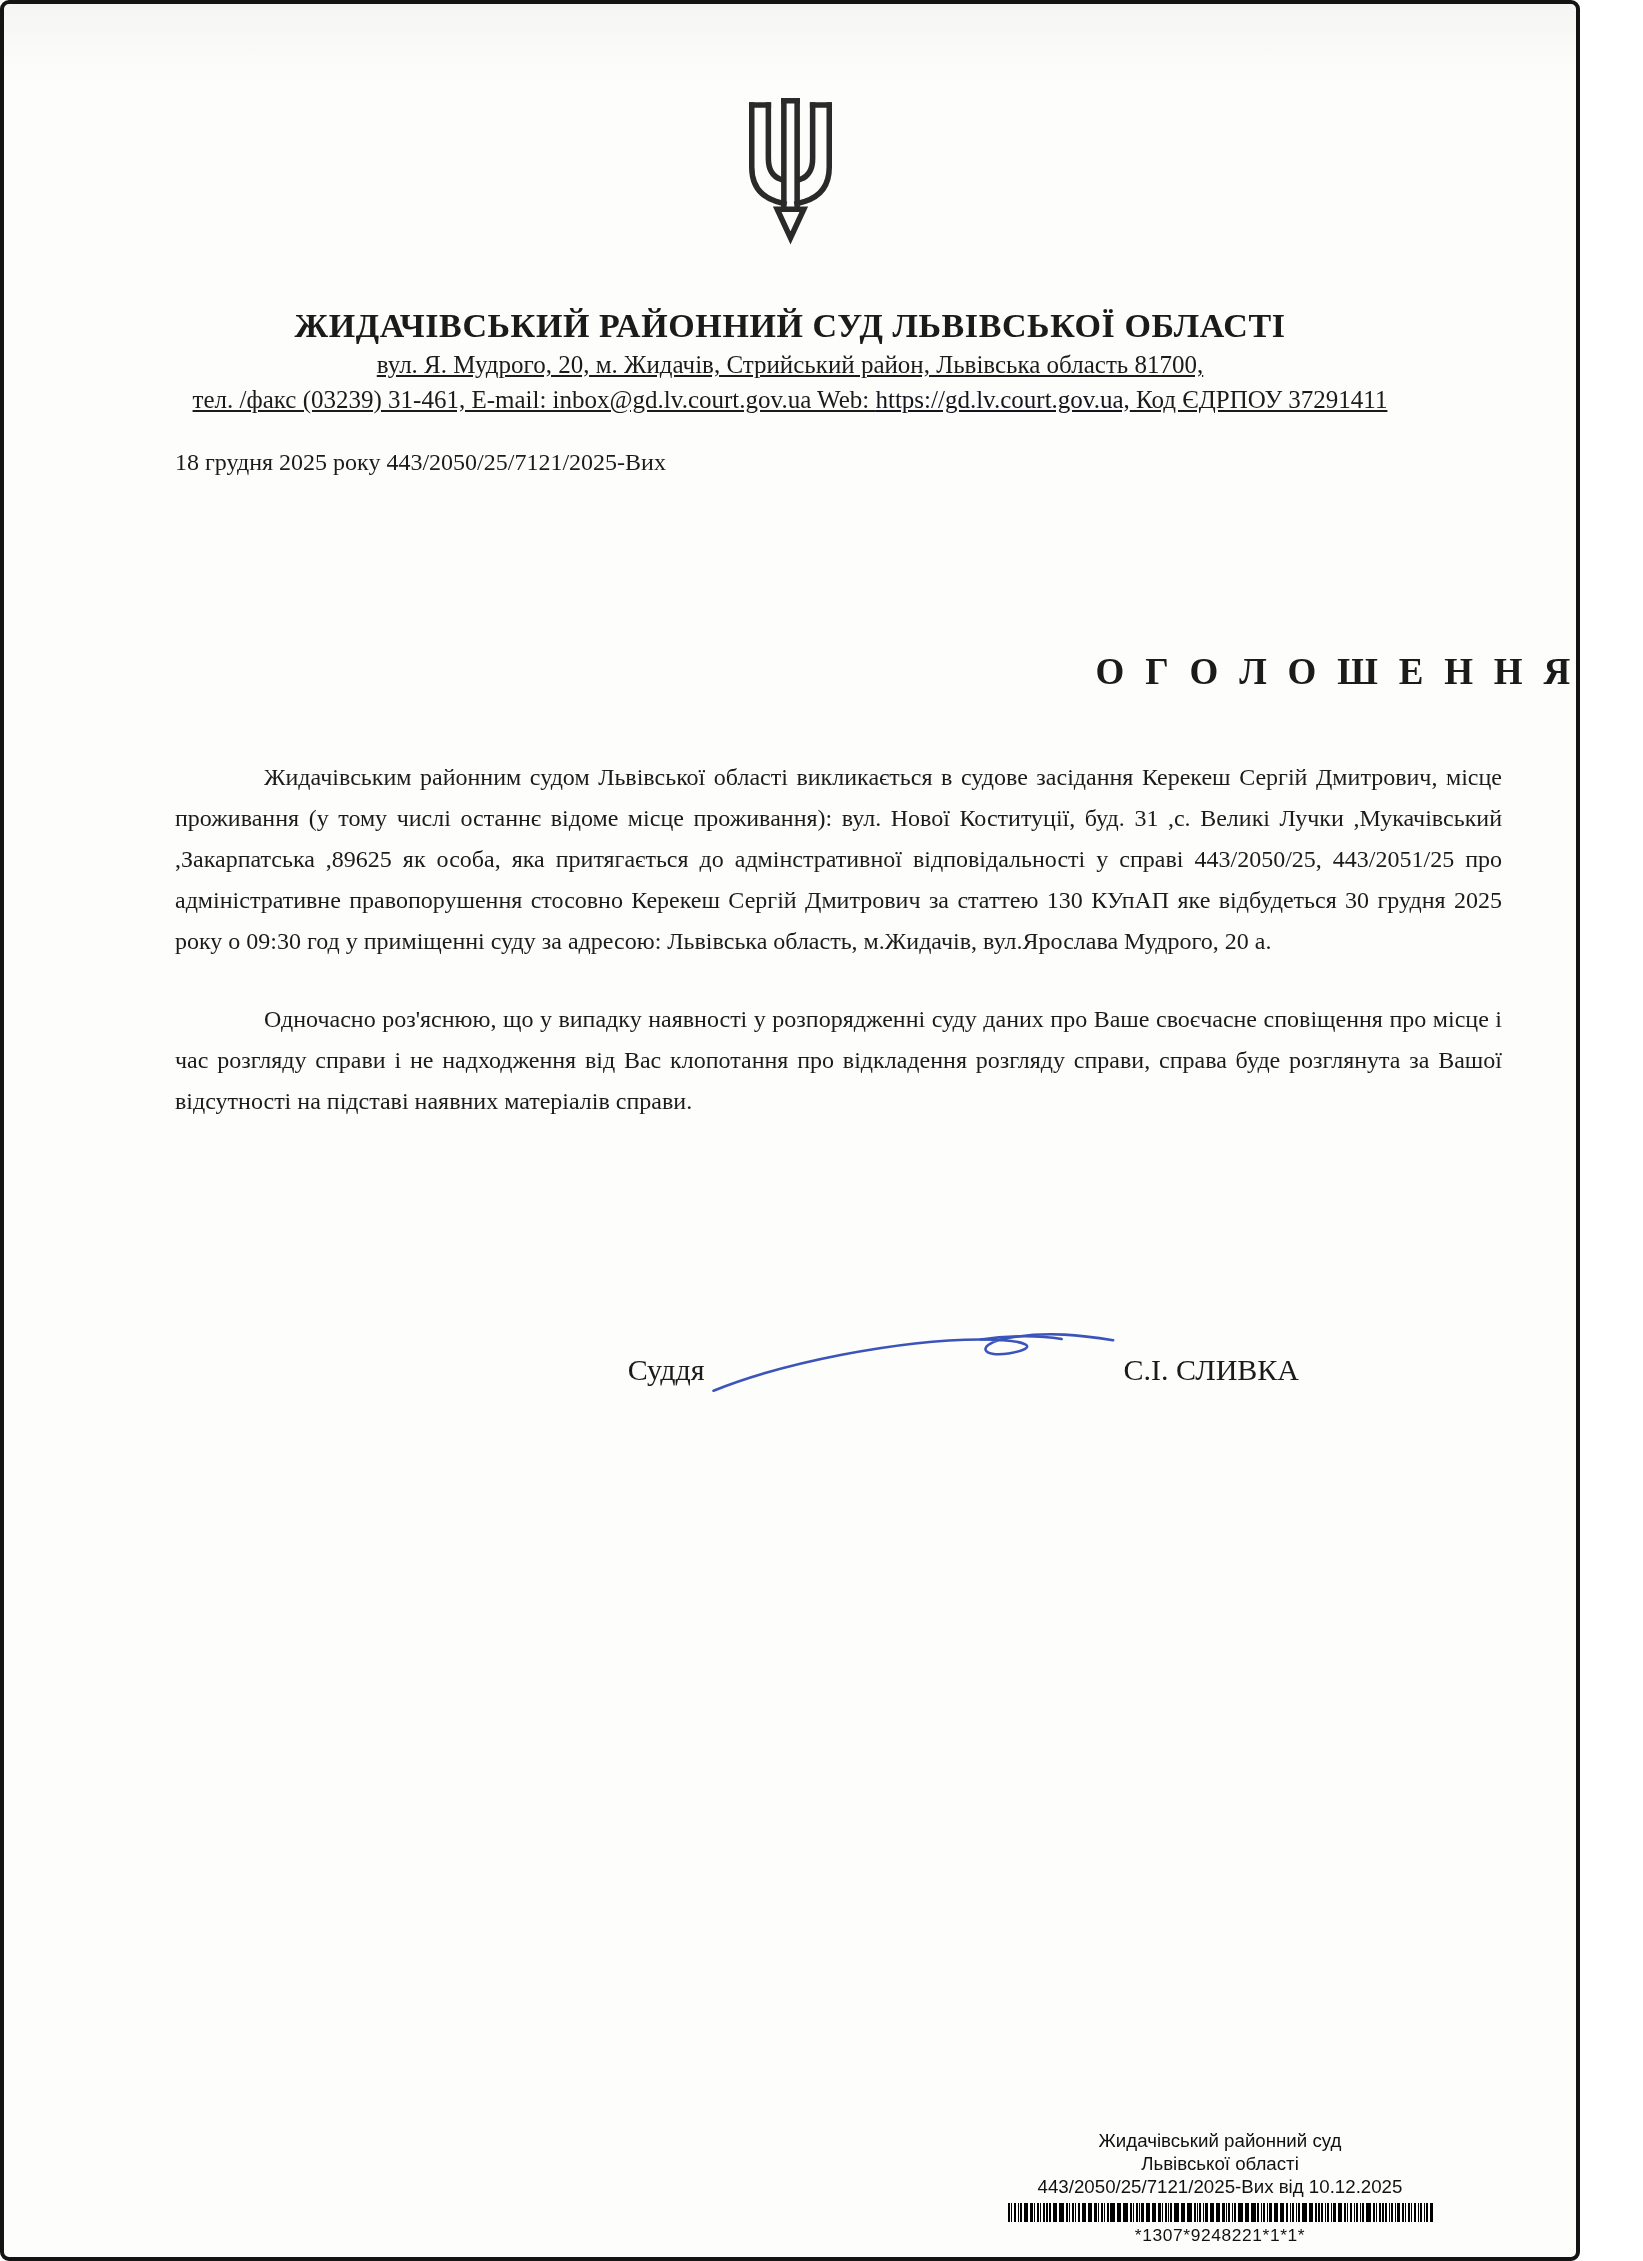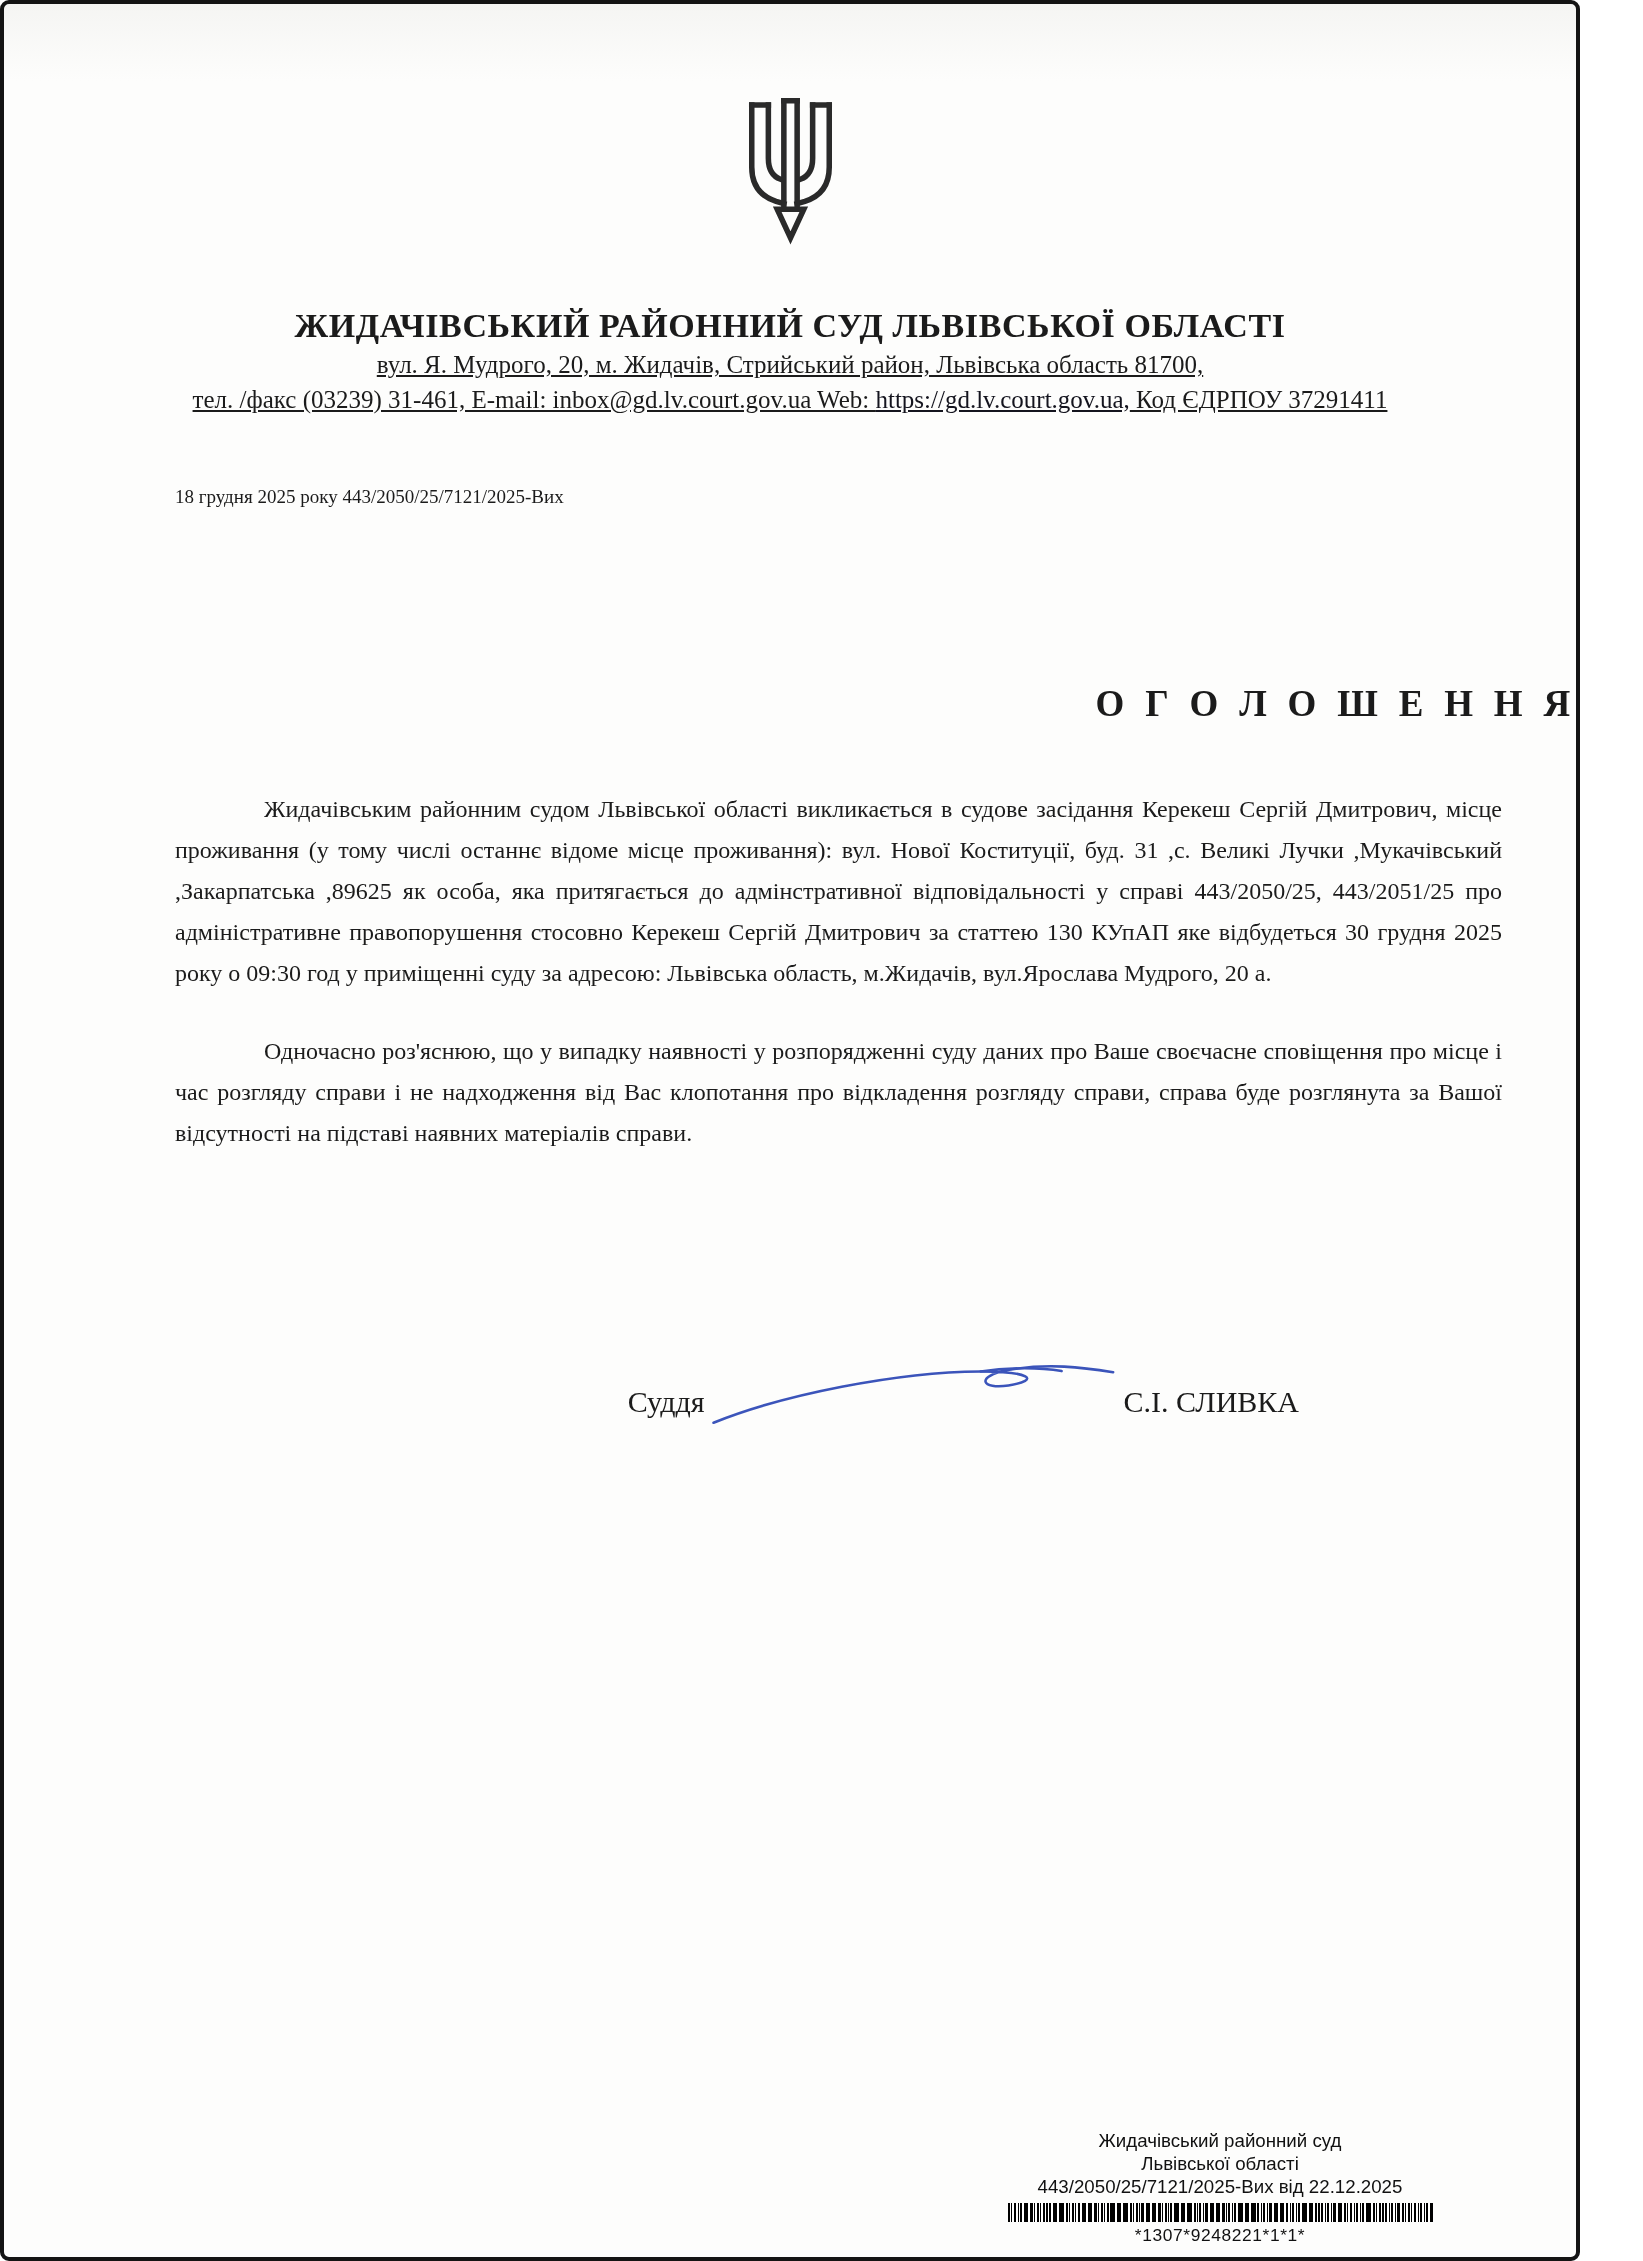--- a/index.html
+++ b/index.html
@@ -15,21 +15,21 @@
     color:#1b1b1b;
   }
   .emblem-wrap{width:113px;height:155px;margin:90px auto 0;display:block;}
   .emblem-wrap svg{width:100%;height:100%;}
   .court-name{
     margin-top:58px;text-align:center;
     font-size:34px;font-weight:bold;letter-spacing:0.6px;
   }
   .addr{text-align:center;font-size:25px;margin-top:6.4px;text-decoration:underline;}
   .addr .link{color:#14141e;text-decoration:underline;}
-  .date-line{margin:72px 0 0 171px;font-size:19px;}
+  .date-line{margin:35px 0 0 171px;font-size:24px;}
   .doc-title{
     margin-top:174px;text-align:right;
     font-size:37px;font-weight:bold;letter-spacing:5.8px;
   }
   .para{
     margin:64px 74px 0 171px;
     font-size:24px;line-height:41px;
     text-align:justify;text-indent:89px;
   }
   .para.p2{margin-top:37px;}
@@ -97,19 +97,19 @@
         <path d="M10 86 C120 48 300 22 430 28 C505 32 525 46 472 52 C430 56 420 36 472 28 C535 20 590 30 636 40"></path>
         <path d="M430 28 C470 24 520 26 556 34"></path>
       </g>
     </svg>
     <span class="sig-name">С.І. СЛИВКА</span>
   </div>
 
   <div class="footer">
     <div>Жидачівський районний суд</div>
     <div>Львівської області</div>
-    <div>443/2050/25/7121/2025-Вих від 22.12.2025</div>
+    <div>443/2050/25/7121/2025-Вих від 10.12.2025</div>
     <div class="barcode"></div>
     <div class="barcode-text">*1307*9248221*1*1*</div>
   </div>
 
 </div>
 
 
 </body></html>

